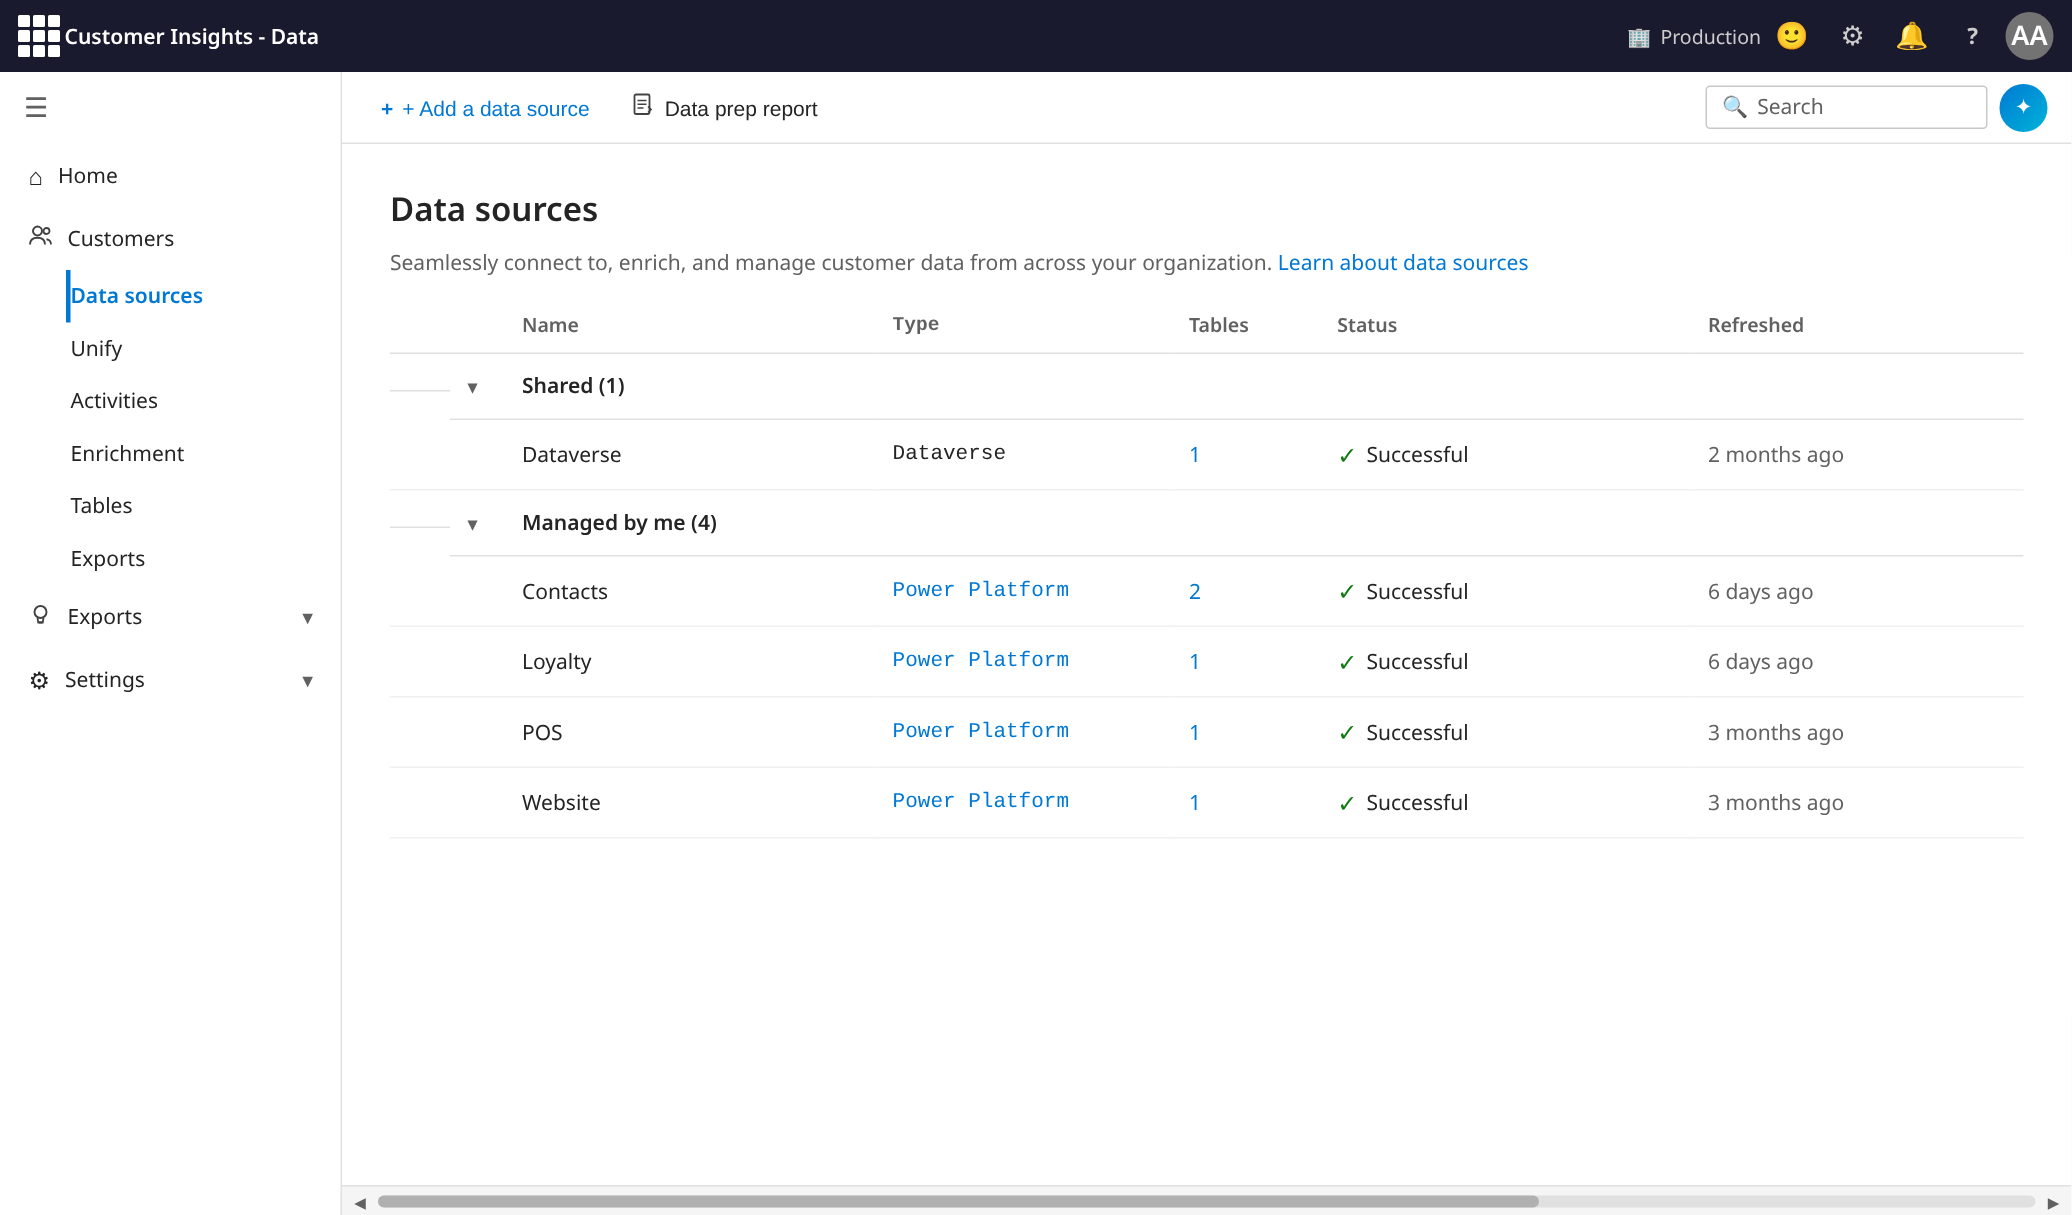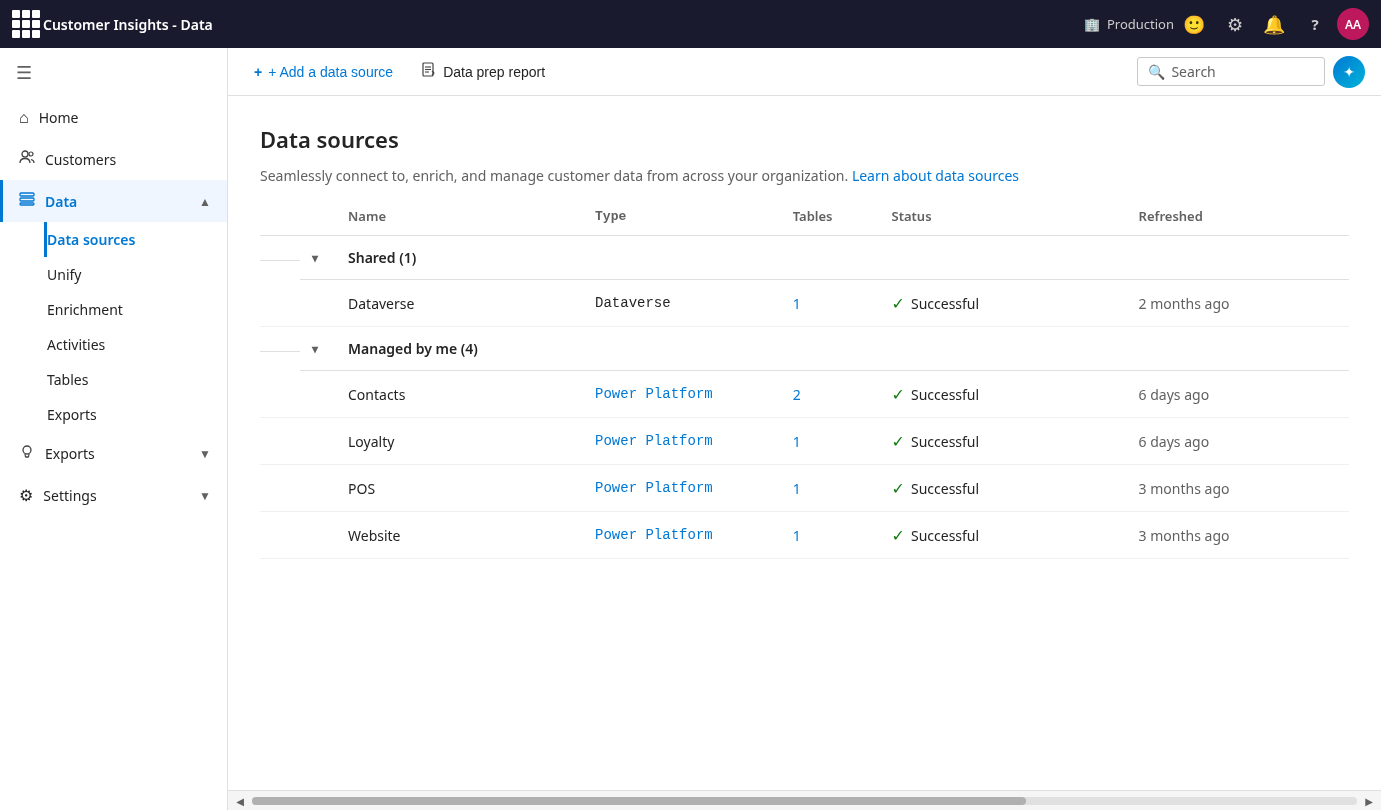--- a/index.html
+++ b/index.html
@@ -42,24 +42,24 @@
       width: 36px; height: 36px;
       border-radius: 50%;
       display: flex; align-items: center; justify-content: center;
       cursor: pointer;
       color: #ccc;
       font-size: 18px;
     }
     .topbar-avatar {
       width: 32px; height: 32px;
       border-radius: 50%;
-      background: #be185d;
+      background: #737373;
       color: #fff;
       display: flex; align-items: center; justify-content: center;
-      font-size: 12px; font-weight: 600;
+      font-size: 18px; font-weight: 600;
       cursor: pointer;
     }
 
     
     .layout {
       display: flex;
       margin-top: 48px;
       height: calc(100vh - 48px);
     }
 
@@ -284,44 +284,33 @@
         <svg width="16" height="16" viewBox="0 0 16 16" fill="none" xmlns="http://www.w3.org/2000/svg">
           <circle cx="6" cy="5" r="3" stroke="#424242" stroke-width="1.3" fill="none"></circle>
           <path d="M1 14c0-3 2-4.5 5-4.5s5 1.5 5 4.5" stroke="#424242" stroke-width="1.3" fill="none"></path>
           <circle cx="12" cy="5" r="2" stroke="#424242" stroke-width="1.2" fill="none"></circle>
           <path d="M12 10.5c1.5.2 3 1 3 3.5" stroke="#424242" stroke-width="1.2" fill="none"></path>
         </svg>
       </span>
       <span class="sidebar-label">Customers</span>
     </div>
 
-    <div class="sidebar-item section-active">
-      <span class="sidebar-icon">
-        <svg width="16" height="16" viewBox="0 0 16 16" fill="none">
-          <rect x="1" y="2" width="14" height="3" rx="1" stroke="#0078d4" stroke-width="1.3" fill="none"></rect>
-          <rect x="1" y="7" width="14" height="3" rx="1" stroke="#0078d4" stroke-width="1.3" fill="none"></rect>
-          <rect x="1" y="12" width="14" height="2" rx="1" stroke="#0078d4" stroke-width="1.3" fill="none"></rect>
-        </svg>
-      </span>
-      <span class="sidebar-label">Data</span>
-      <span class="sidebar-chevron">▲</span>
-    </div>
 
     <div class="sidebar-sub">
       <div class="sidebar-sub-item active">
         <span>Data sources</span>
       </div>
       <div class="sidebar-sub-item">
         <span>Unify</span>
       </div>
       <div class="sidebar-sub-item">
+        <span>Activities</span>
+      </div>
+      <div class="sidebar-sub-item">
         <span>Enrichment</span>
-      </div>
-      <div class="sidebar-sub-item">
-        <span>Activities</span>
       </div>
       <div class="sidebar-sub-item">
         <span>Tables</span>
       </div>
       <div class="sidebar-sub-item">
         <span>Exports</span>
       </div>
     </div>
 
     <div class="sidebar-item">

